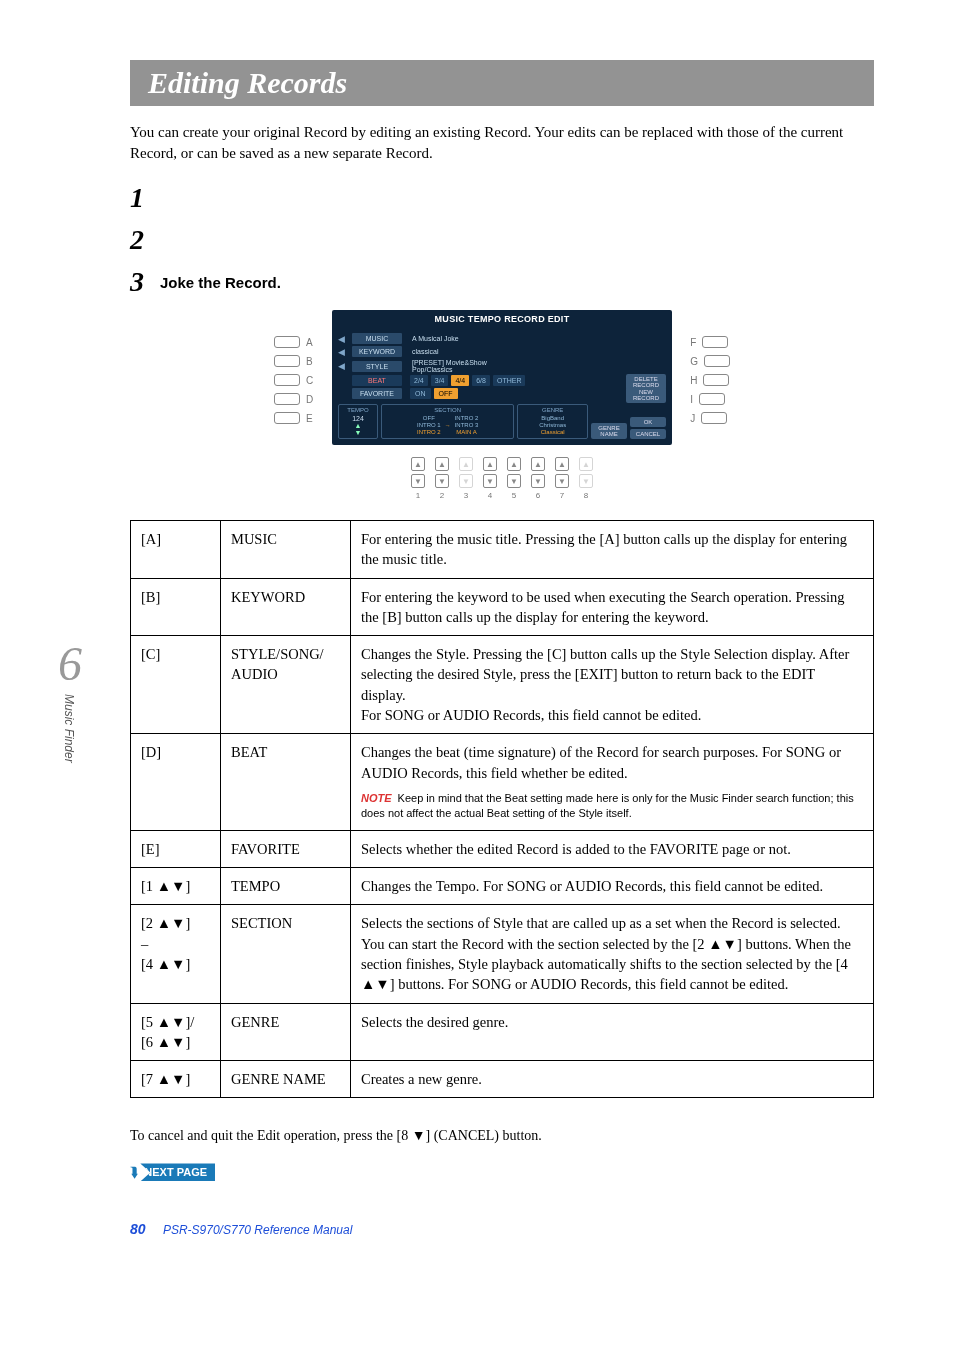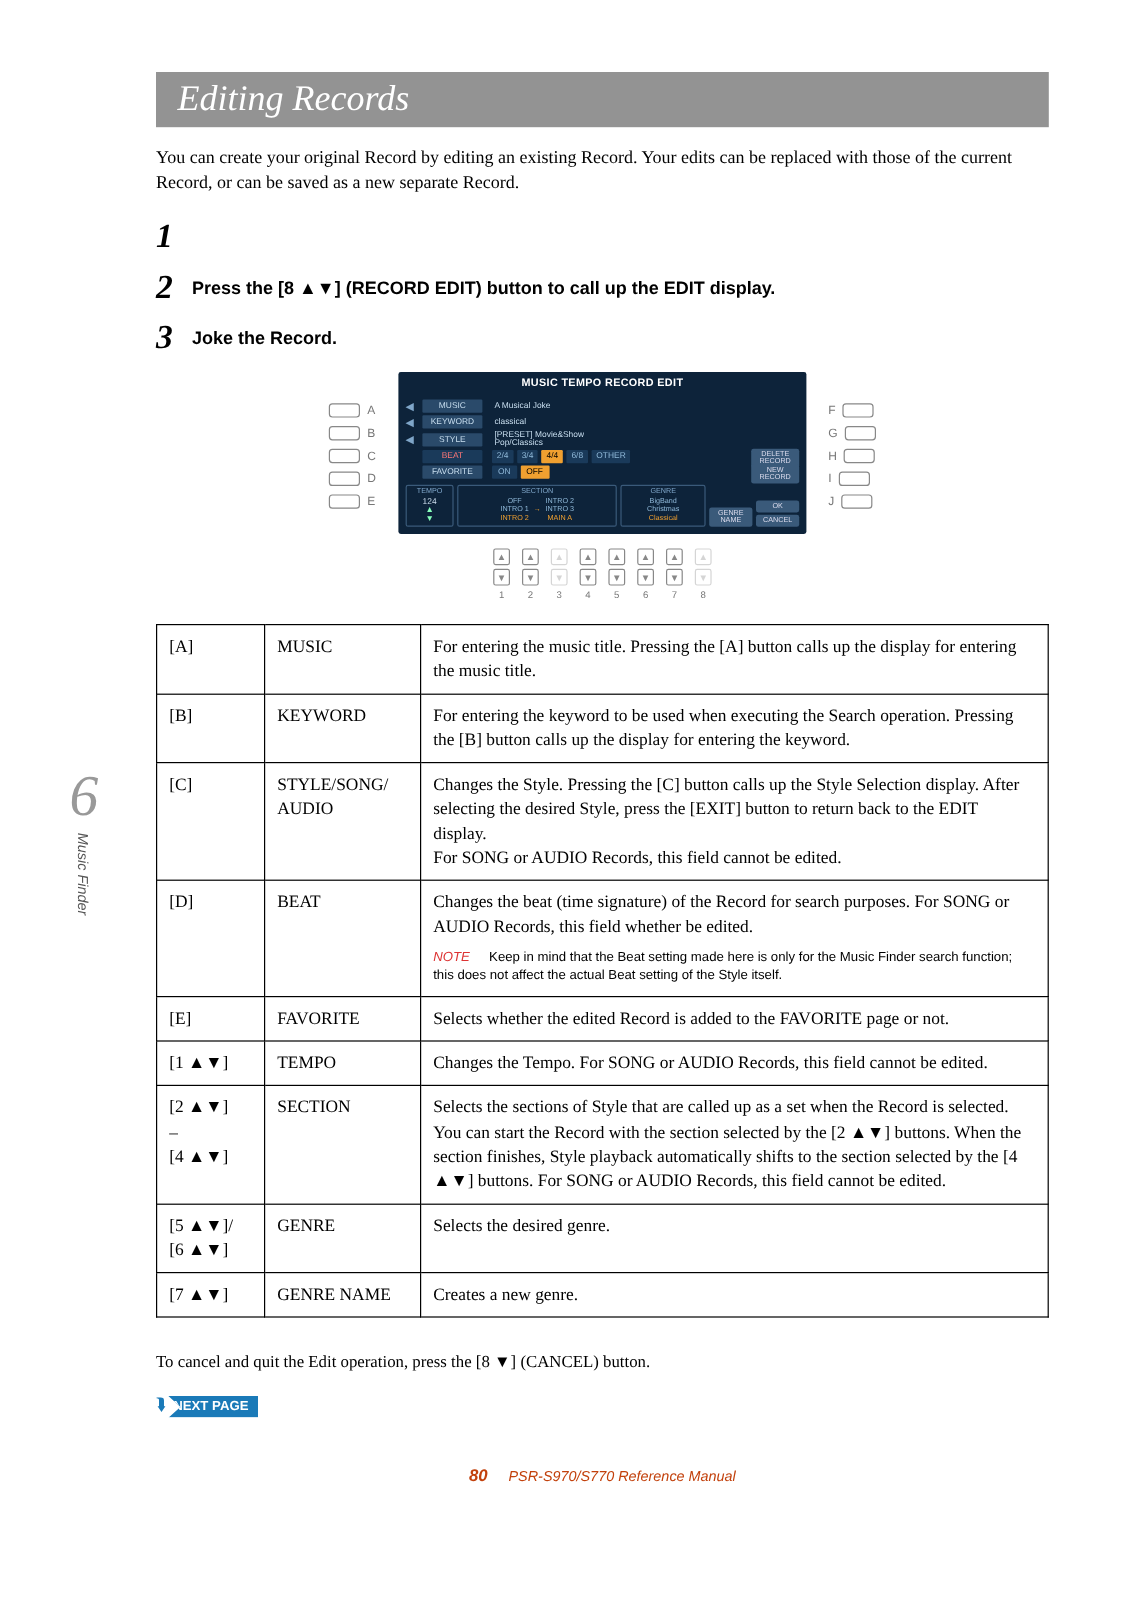--- a/index.html
+++ b/index.html
@@ -13,21 +13,21 @@
   }
   .page {
     padding: 60px 80px 40px 130px;
     position: relative;
   }
   .heading-bar {
     background: #939393;
     color: #fff;
     font-family: "Georgia", "Times New Roman", serif;
     font-style: italic;
-    font-weight: normal;
+    font-weight: bold;
     font-size: 30px;
     padding: 6px 18px;
     margin-bottom: 16px;
   }
   .intro {
     font-size: 15px;
     line-height: 1.4;
     margin-bottom: 20px;
   }
   .step {
@@ -222,21 +222,21 @@
   }
   table.spec td {
     border: 1px solid #000;
     padding: 8px 10px;
     vertical-align: top;
     line-height: 1.4;
   }
   table.spec td.c1 { width: 90px; white-space: nowrap; }
   table.spec td.c2 { width: 130px; }
   .note-row { font-family: Arial, sans-serif; font-size: 11px; margin-top: 8px; }
-  .note-label { color: #d33; font-weight: normal; font-style: italic; margin-right: 16px; }
+  .note-label { color: #d33; font-weight: bold; font-style: italic; margin-right: 6px; }
   .after-table {
     margin-top: 30px;
     font-size: 14px;
   }
   .next-page {
     margin-top: 18px;
   }
   .np-badge {
     display: inline-flex;
     align-items: center;
@@ -247,40 +247,38 @@
     font-weight: bold;
     padding: 3px 8px 3px 4px;
     position: relative;
     clip-path: polygon(0 0, 100% 0, 100% 100%, 0 100%, 10px 50%);
   }
   .footer {
     margin-top: 40px;
     font-family: Arial, sans-serif;
     font-size: 12px;
     font-style: italic;
-    color: #c2410c;
-    text-align: center;
+    color: #1d4ed8;
   }
   .footer .pg { font-weight: bold; font-style: italic; font-size: 14px; margin-right: 14px; }
 </style>
 </head>
 <body>
 
 <div class="page">
 
   <div class="heading-bar">Editing Records</div>
 
   <p class="intro">You can create your original Record by editing an existing Record. Your edits can be replaced with those of the current Record, or can be saved as a new separate Record.</p>
 
   <div class="step">
     <div class="step-num">1</div>
   </div>
   <div class="step">
     <div class="step-num">2</div>
-    <div class="step-text">Press the [8 ▲▼] (RECORD EDIT) button to call up the EDIT display.</div>
   </div>
   <div class="step">
     <div class="step-num">3</div>
     <div class="step-text">Joke the Record.</div>
   </div>
 
   <div class="side-tab">
     <div class="tab-number">6</div>
     <div class="tab-label">Music Finder</div>
   </div>

